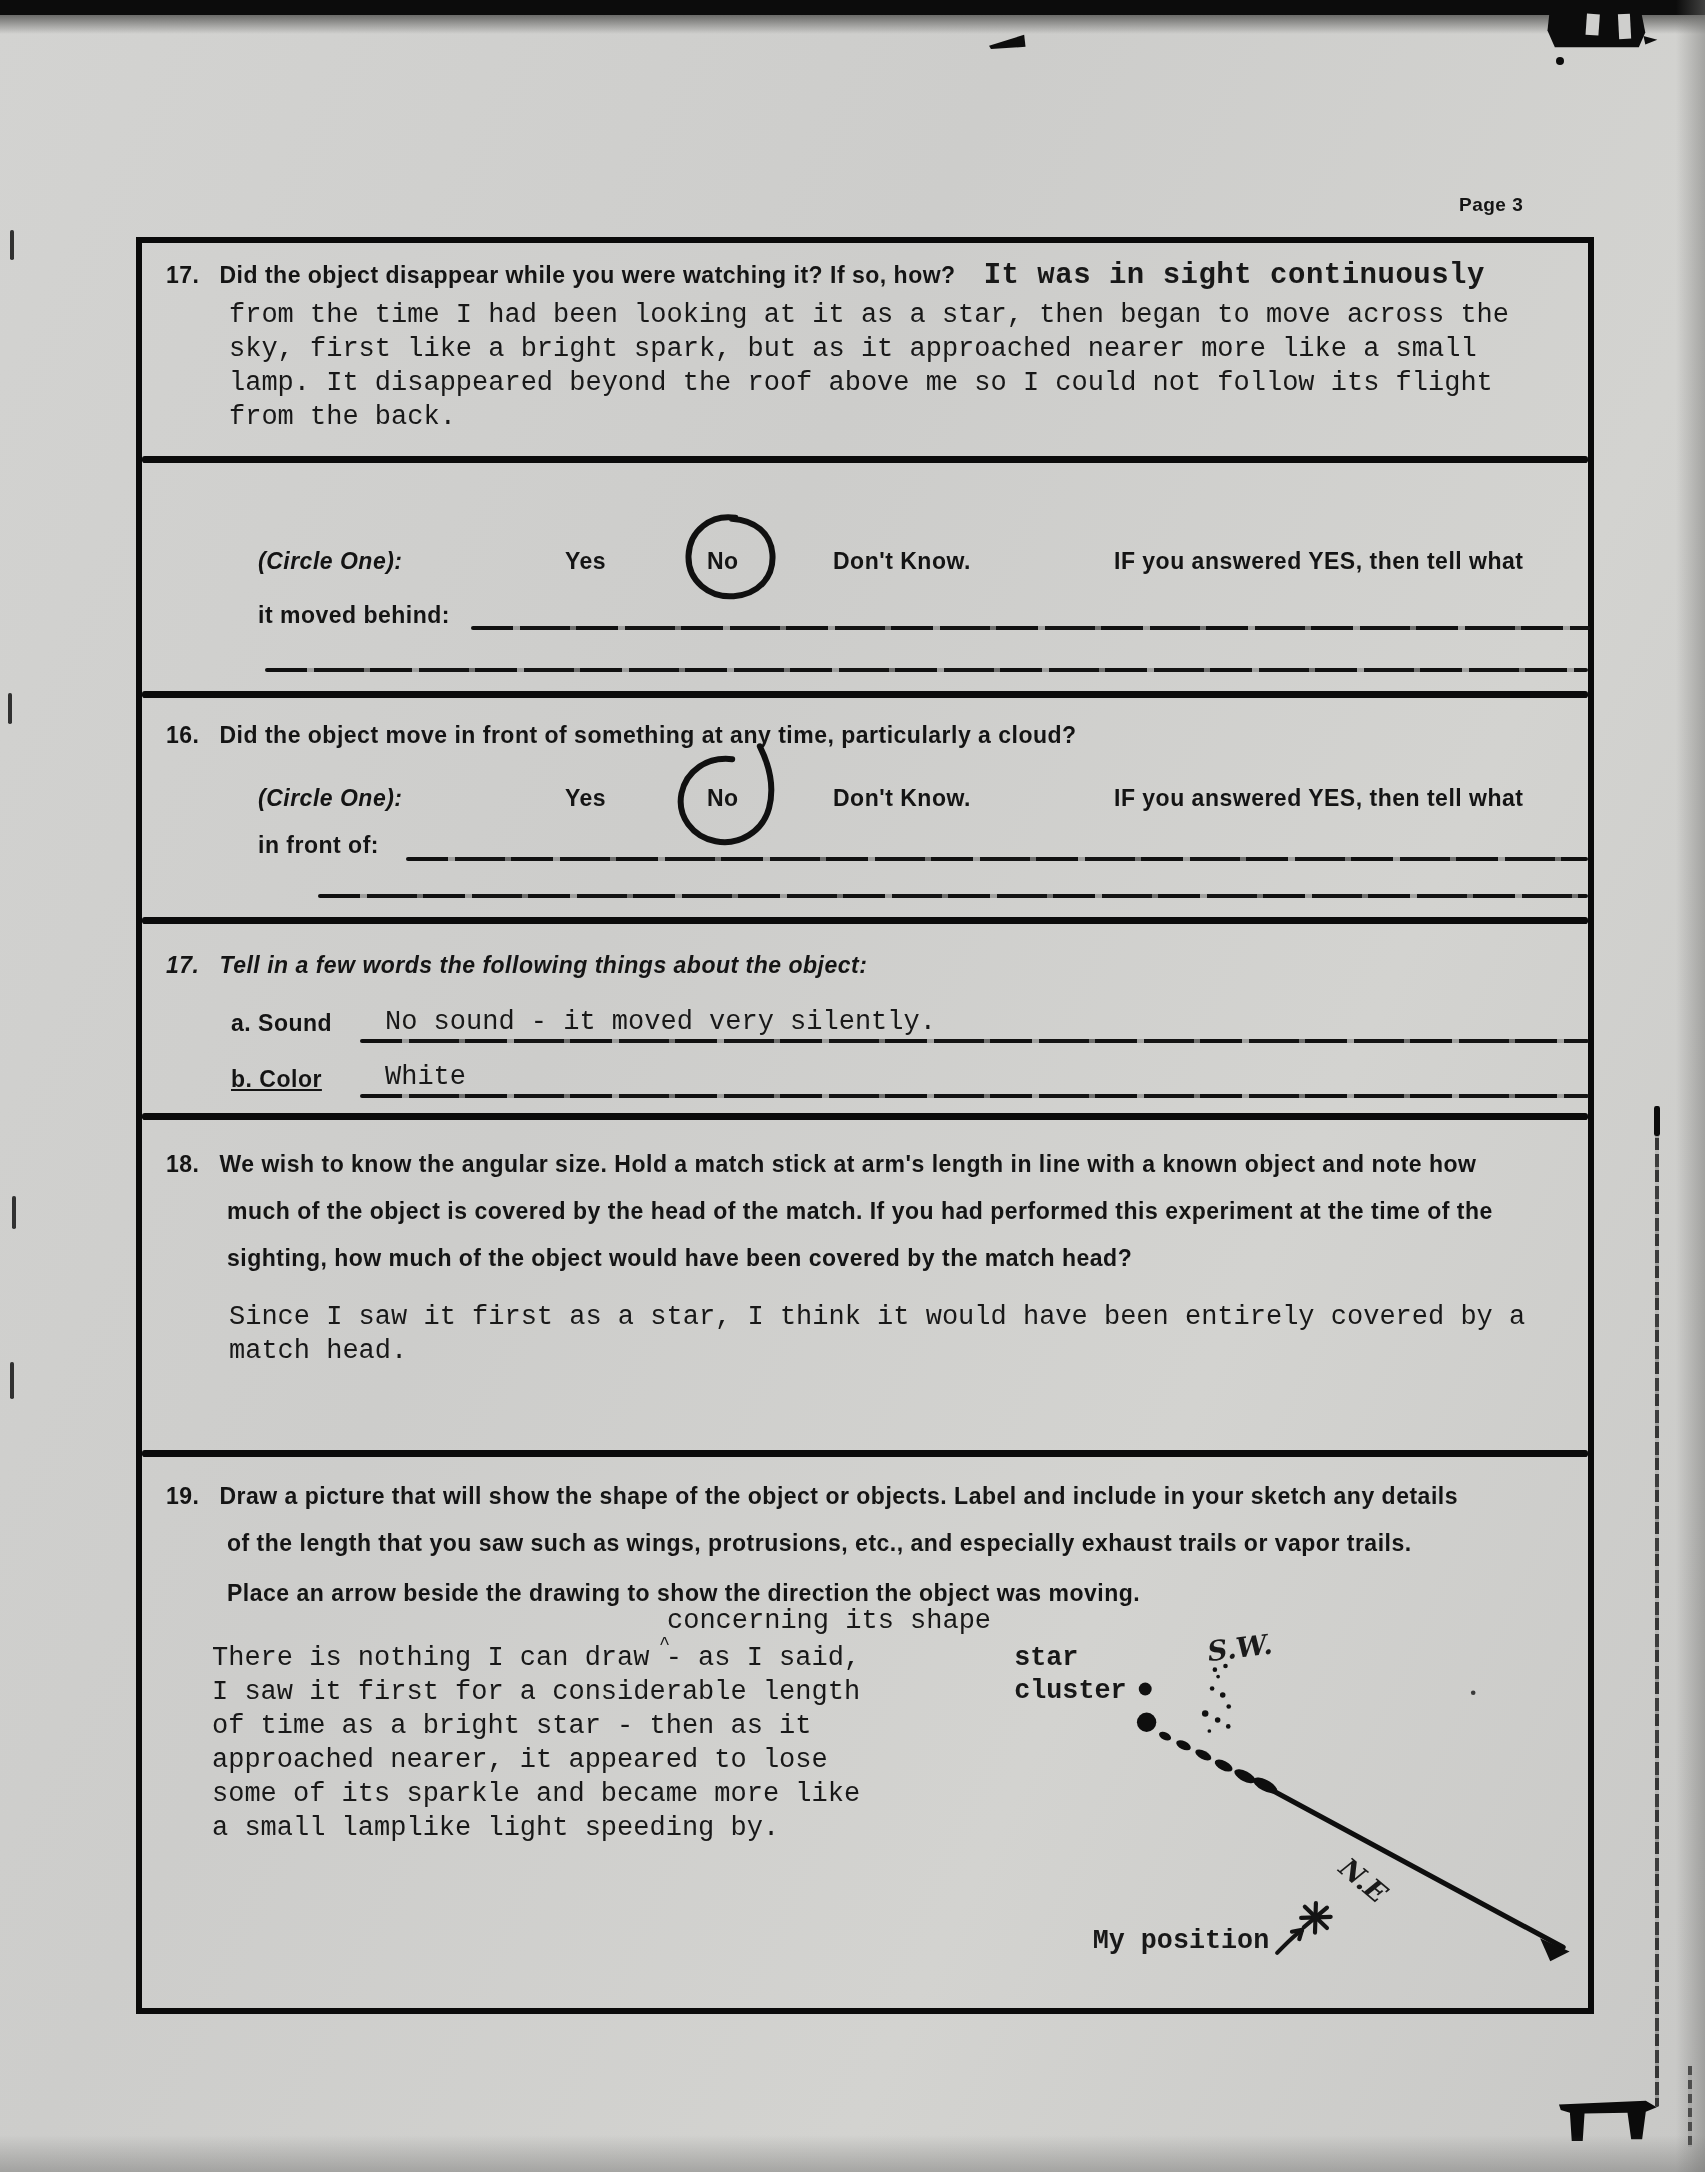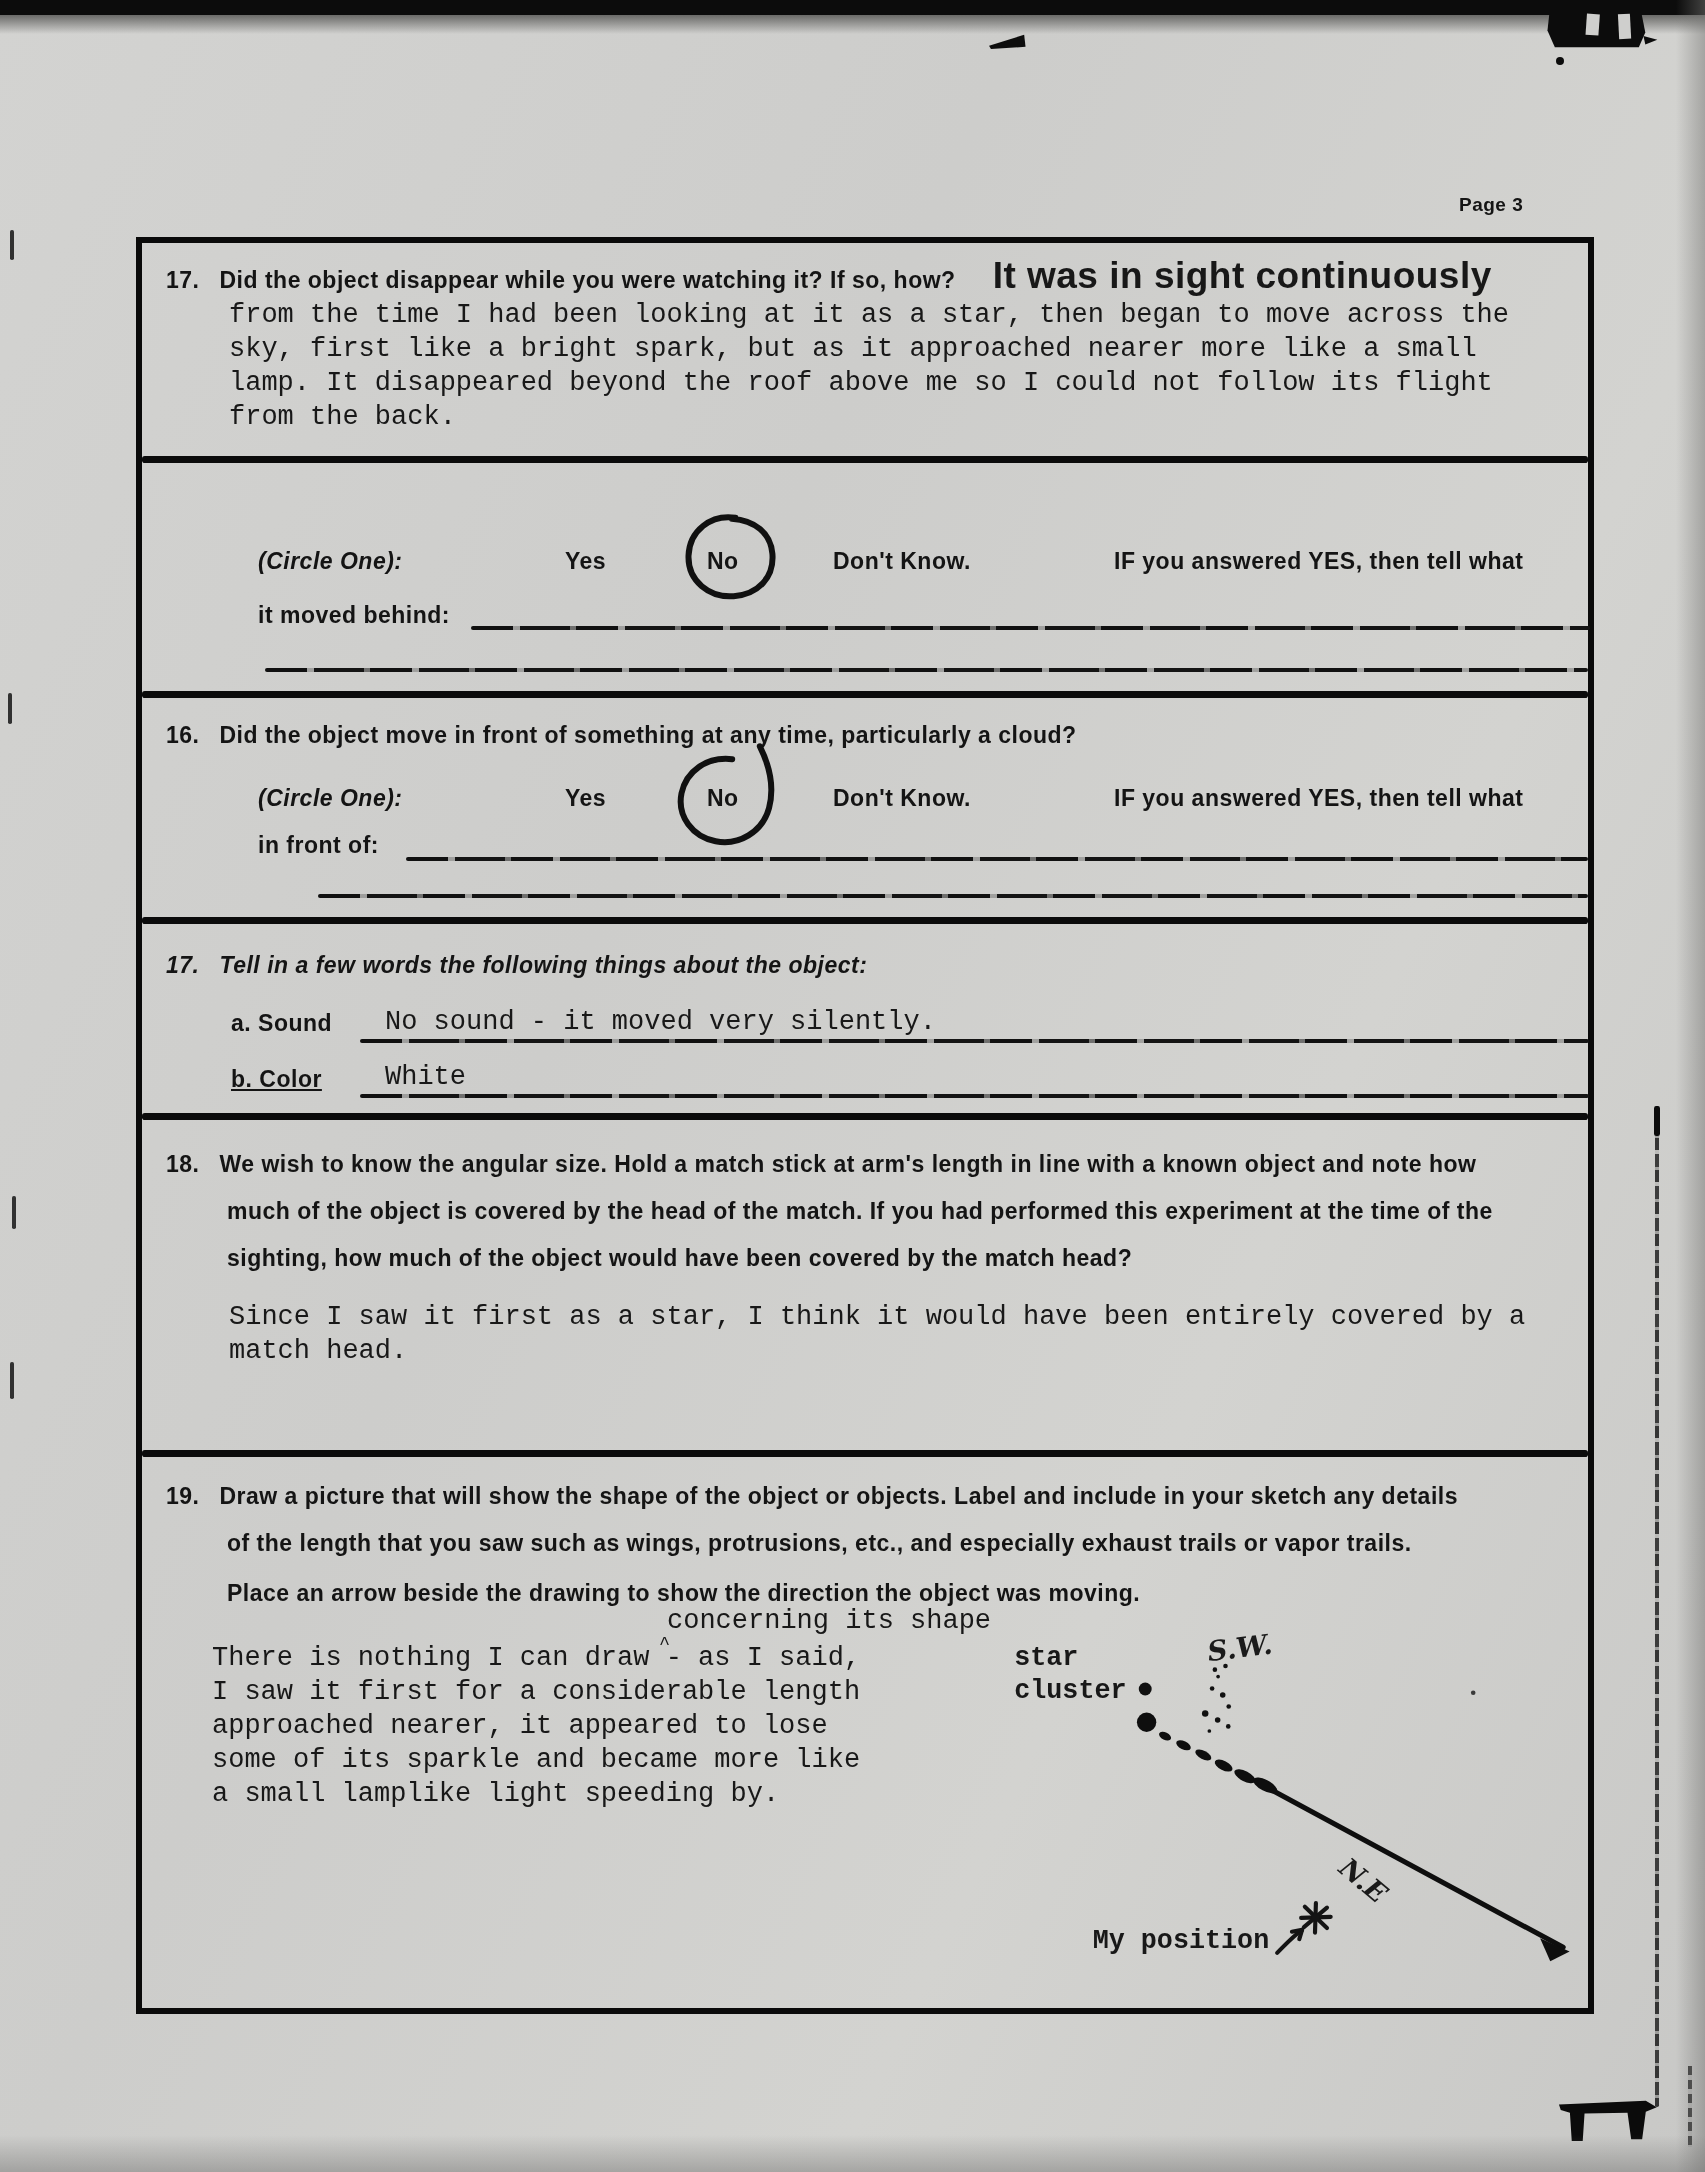--- a/index.html
+++ b/index.html
@@ -11,21 +11,21 @@
     font-family:"Liberation Sans",sans-serif;
     color:#101010;
   }
   .abs{position:absolute;}
   .sans{font-family:"Liberation Sans",sans-serif;font-weight:700;font-size:23px;line-height:29px;letter-spacing:0.5px;color:#141414;white-space:nowrap;}
   .sans-it{font-style:italic;}
   .mono{font-family:"Liberation Mono","DejaVu Sans Mono",monospace;font-weight:400;font-size:27px;line-height:34px;color:#181818;white-space:nowrap;}
   .mono-block div{height:34px;}
   .qnum{display:inline-block;margin-right:20px;}
   .qtext{display:inline-block;}
-  .inline-mono{font-family:Liberation Sans, sans-serif;font-weight:700;font-size:37px;margin-left:37px;color:#181818;}
+  .inline-mono{font-family:Liberation Mono, monospace;font-weight:700;font-size:29px;margin-left:28px;color:#181818;}
   .uline{position:absolute;height:4.2px;border-radius:2.3px;
     background:repeating-linear-gradient(90deg,#101010 0 42px,rgba(16,16,16,.25) 42px 49px,#141414 49px 99px,rgba(16,16,16,.5) 99px 105px);}
   .divider{position:absolute;left:142px;width:1446px;height:7px;background:#0b0b0b;border-radius:2.8px;}
   #form-box{position:absolute;left:136px;top:237px;width:1458px;height:1777px;border:6px solid #0a0a0a;box-sizing:border-box;}
   .hand{font-family:"DejaVu Serif",serif;font-style:italic;font-weight:700;fill:#1a1a1a;}
   .artifact{background:#0c0c0c;}
   .edge-dash{position:absolute;width:4.2px;background:#151515;opacity:.85;border-radius:1.8px;}
 </style>
 </head>
 <body>
@@ -133,20 +133,21 @@
   </div>
   <div class="abs sans" style="left:227px;top:1529px;">of the length that you saw such as wings, protrusions, etc., and especially exhaust trails or vapor trails.</div>
   <div class="abs sans" style="left:227px;top:1579px;">Place an arrow beside the drawing to show the direction the object was moving.</div>
 
   <div class="abs mono" style="left:667px;top:1604px;">concerning its shape</div>
   <div class="abs mono" style="left:659px;top:1628px;font-size:18.5px;">^</div>
 
   <div class="abs mono mono-block" style="left:212px;top:1641px;">
     <div>There is nothing I can draw - as I said,</div>
     <div>I saw it first for a considerable length</div>
+    <div>of time as a bright star - then as it</div>
     <div>approached nearer, it appeared to lose</div>
     <div>some of its sparkle and became more like</div>
     <div>a small lamplike light speeding by.</div>
   </div>
 
   <svg class="abs" style="left:969px;top:1592px;" width="632" height="421" viewBox="0 0 1370 912">
 
     <text x="98" y="158" font-family="Liberation Mono, DejaVu Sans Mono, monospace" font-weight="bold" font-size="58" fill="#181818">star</text>
     <text x="98" y="230" font-family="Liberation Mono, DejaVu Sans Mono, monospace" font-weight="bold" font-size="58" fill="#181818">cluster</text>
     <text x="268" y="772" font-family="Liberation Mono, DejaVu Sans Mono, monospace" font-weight="bold" font-size="58" fill="#181818">My position</text>

